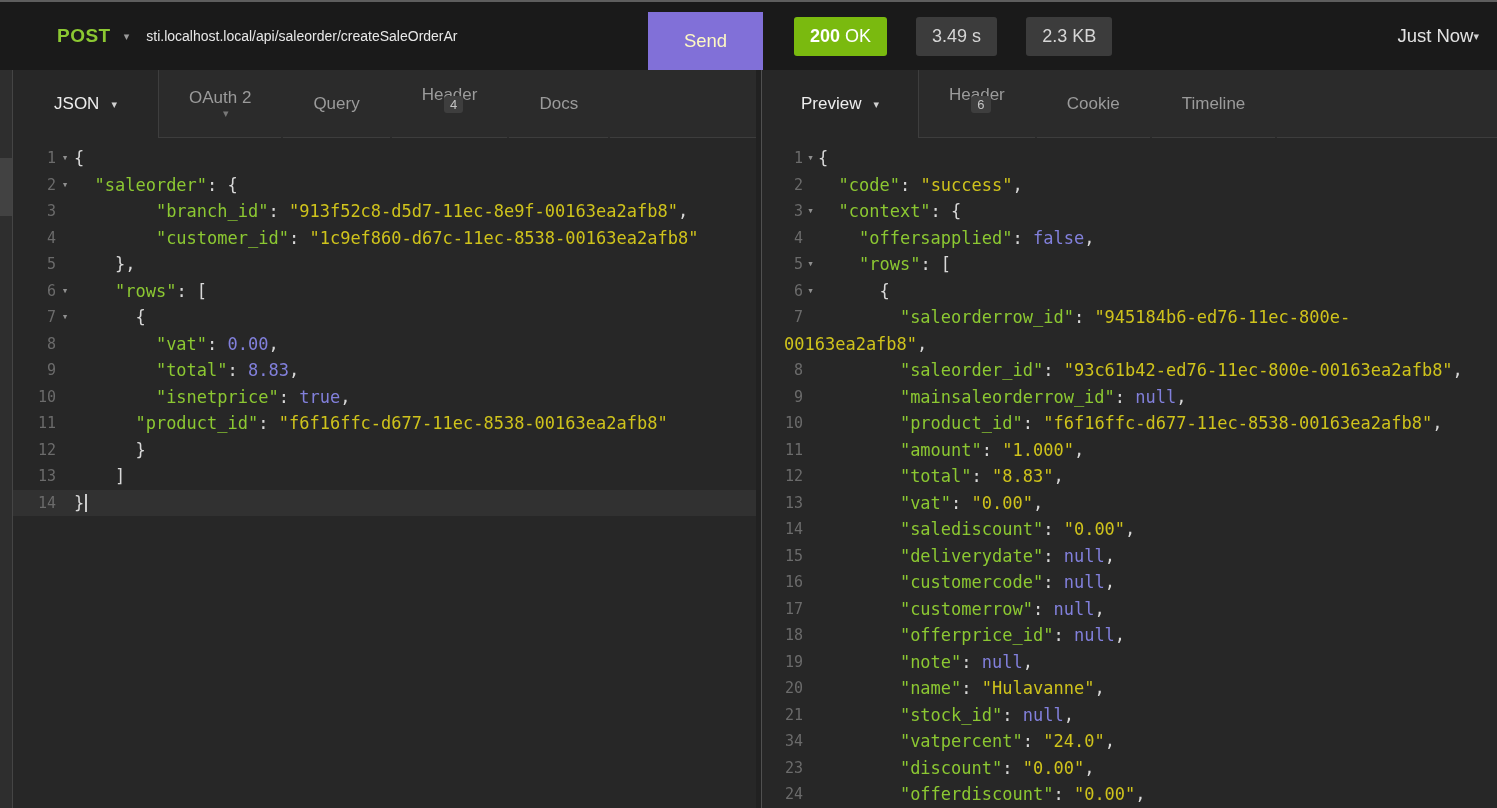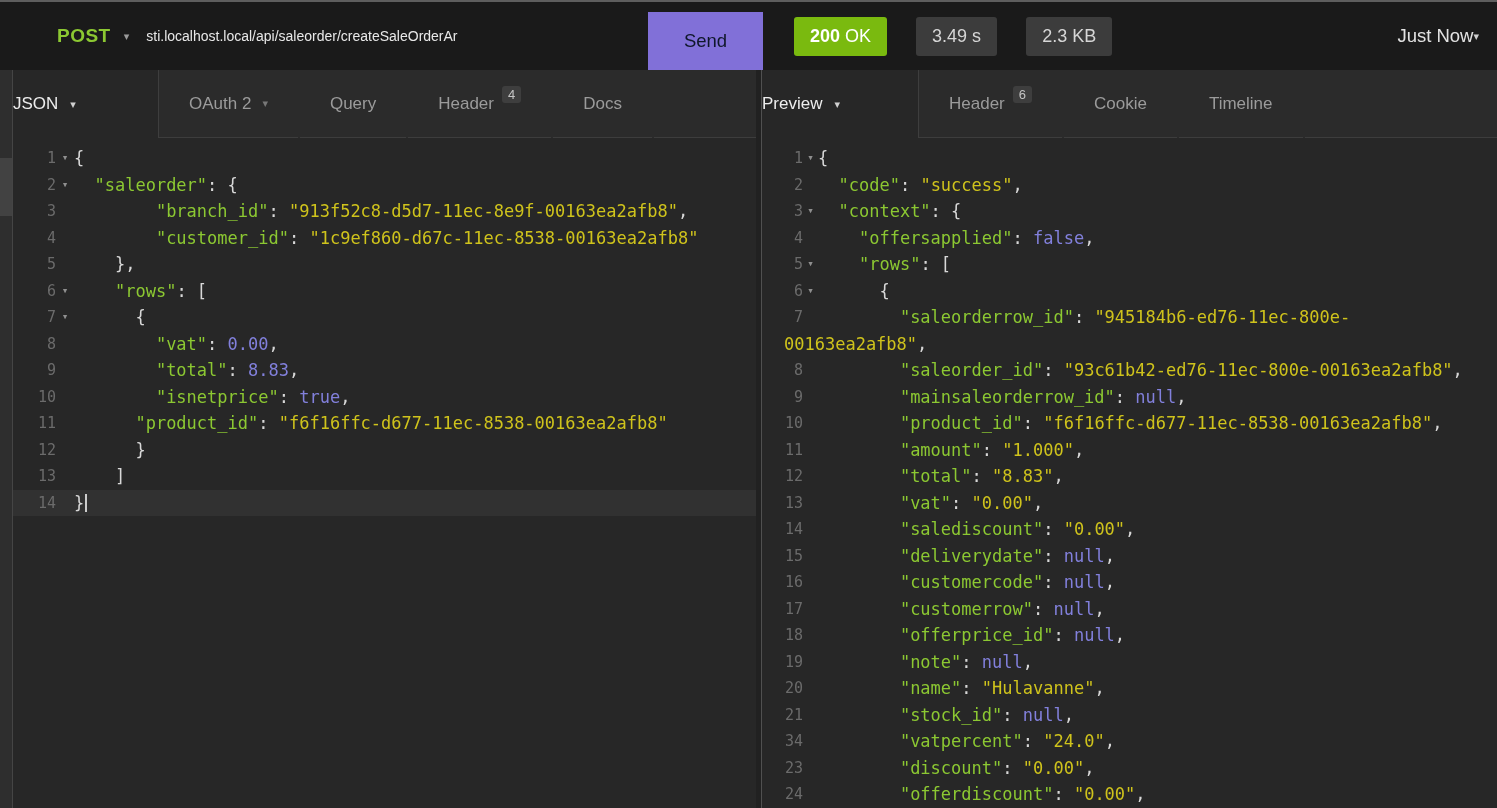--- a/index.html
+++ b/index.html
@@ -18,21 +18,21 @@
 
   
   .topbar { height:68px; flex:none; display:flex; background:#1a1a1a; }
   .topbar-left { width:763px; flex:none; display:flex; align-items:center; }
   .method { color:var(--method,#8cc832); font-size:19px; font-weight:600; letter-spacing:.5px; padding-left:57px; }
   .caret { color:#9a9a9a; font-size:11px; line-height:1; }
   .method-caret { margin-left:13px; }
   .url { flex:1; min-width:0; color:#e8e8e8; font-size:14px; margin-left:17px; white-space:nowrap; overflow:hidden; }
   .send {
     width:115px; height:58px; align-self:flex-end; flex:none;
-    background:var(--send,#8170d8); color:#0f172a; font-size:18.5px;
+    background:var(--send,#8170d8); color:#fef9c3; font-size:18.5px;
     display:flex; align-items:center; justify-content:center;
     border:none; cursor:pointer;
   }
   .topbar-right { flex:1; min-width:0; display:flex; align-items:center; padding:0 18px 0 31px; }
   .badge {
     background:#3c3c3c; color:#d6d6d6; font-size:18px;
     padding:9px 16px; border-radius:3px; white-space:nowrap;
   }
   .badge + .badge { margin-left:29px; }
   .badge.status { background:var(--status_bg,#7aba0f); color:#fff; }
@@ -46,30 +46,30 @@
   .strip-handle { position:absolute; top:88px; left:0; width:12px; height:58px; background:#424242; }
   .pane { display:flex; flex-direction:column; min-width:0; }
   .pane-left { width:743px; flex:none; }
   .divider { width:6px; flex:none; background:#212121; border-right:1px solid #505050; }
   .pane-right { flex:1; }
 
   
   .tabbar { height:68px; flex:none; background:#2b2b2b; display:flex; font-size:17px; }
   .tab-active {
     background:#272727; border-right:1px solid #3e3e3e;
-    display:flex; align-items:center; gap:12px;
+    display:flex; align-items:center; justify-content:center; gap:12px;
     color:#ededed; flex:none; cursor:pointer;
   }
   .tab-active .caret { color:#d0d0d0; }
   .pane-left .tab-active { width:146px; }
   .pane-right .tab-active { width:157px; }
   .tab {
     display:flex; align-items:center; justify-content:center;
     color:#9b9b9b; padding:0 30px; margin-right:2px;
-    border-bottom:1px solid #3d3d3d; cursor:pointer; white-space:nowrap;
+    border-bottom:1px solid #3d3d3d; cursor:pointer; white-space:nowrap;flex-direction:column;
   }
   .tab .caret { color:#787878; margin-left:11px; }
   .tab-filler { flex:1; border-bottom:1px solid #3d3d3d; }
   .tbadge {
     background:#3e3e3e; color:#c4c4c4; font-size:13px;
     padding:1px 6px; border-radius:3px; margin-left:8px;
     position:relative; top:-9px;
   }
 
   

